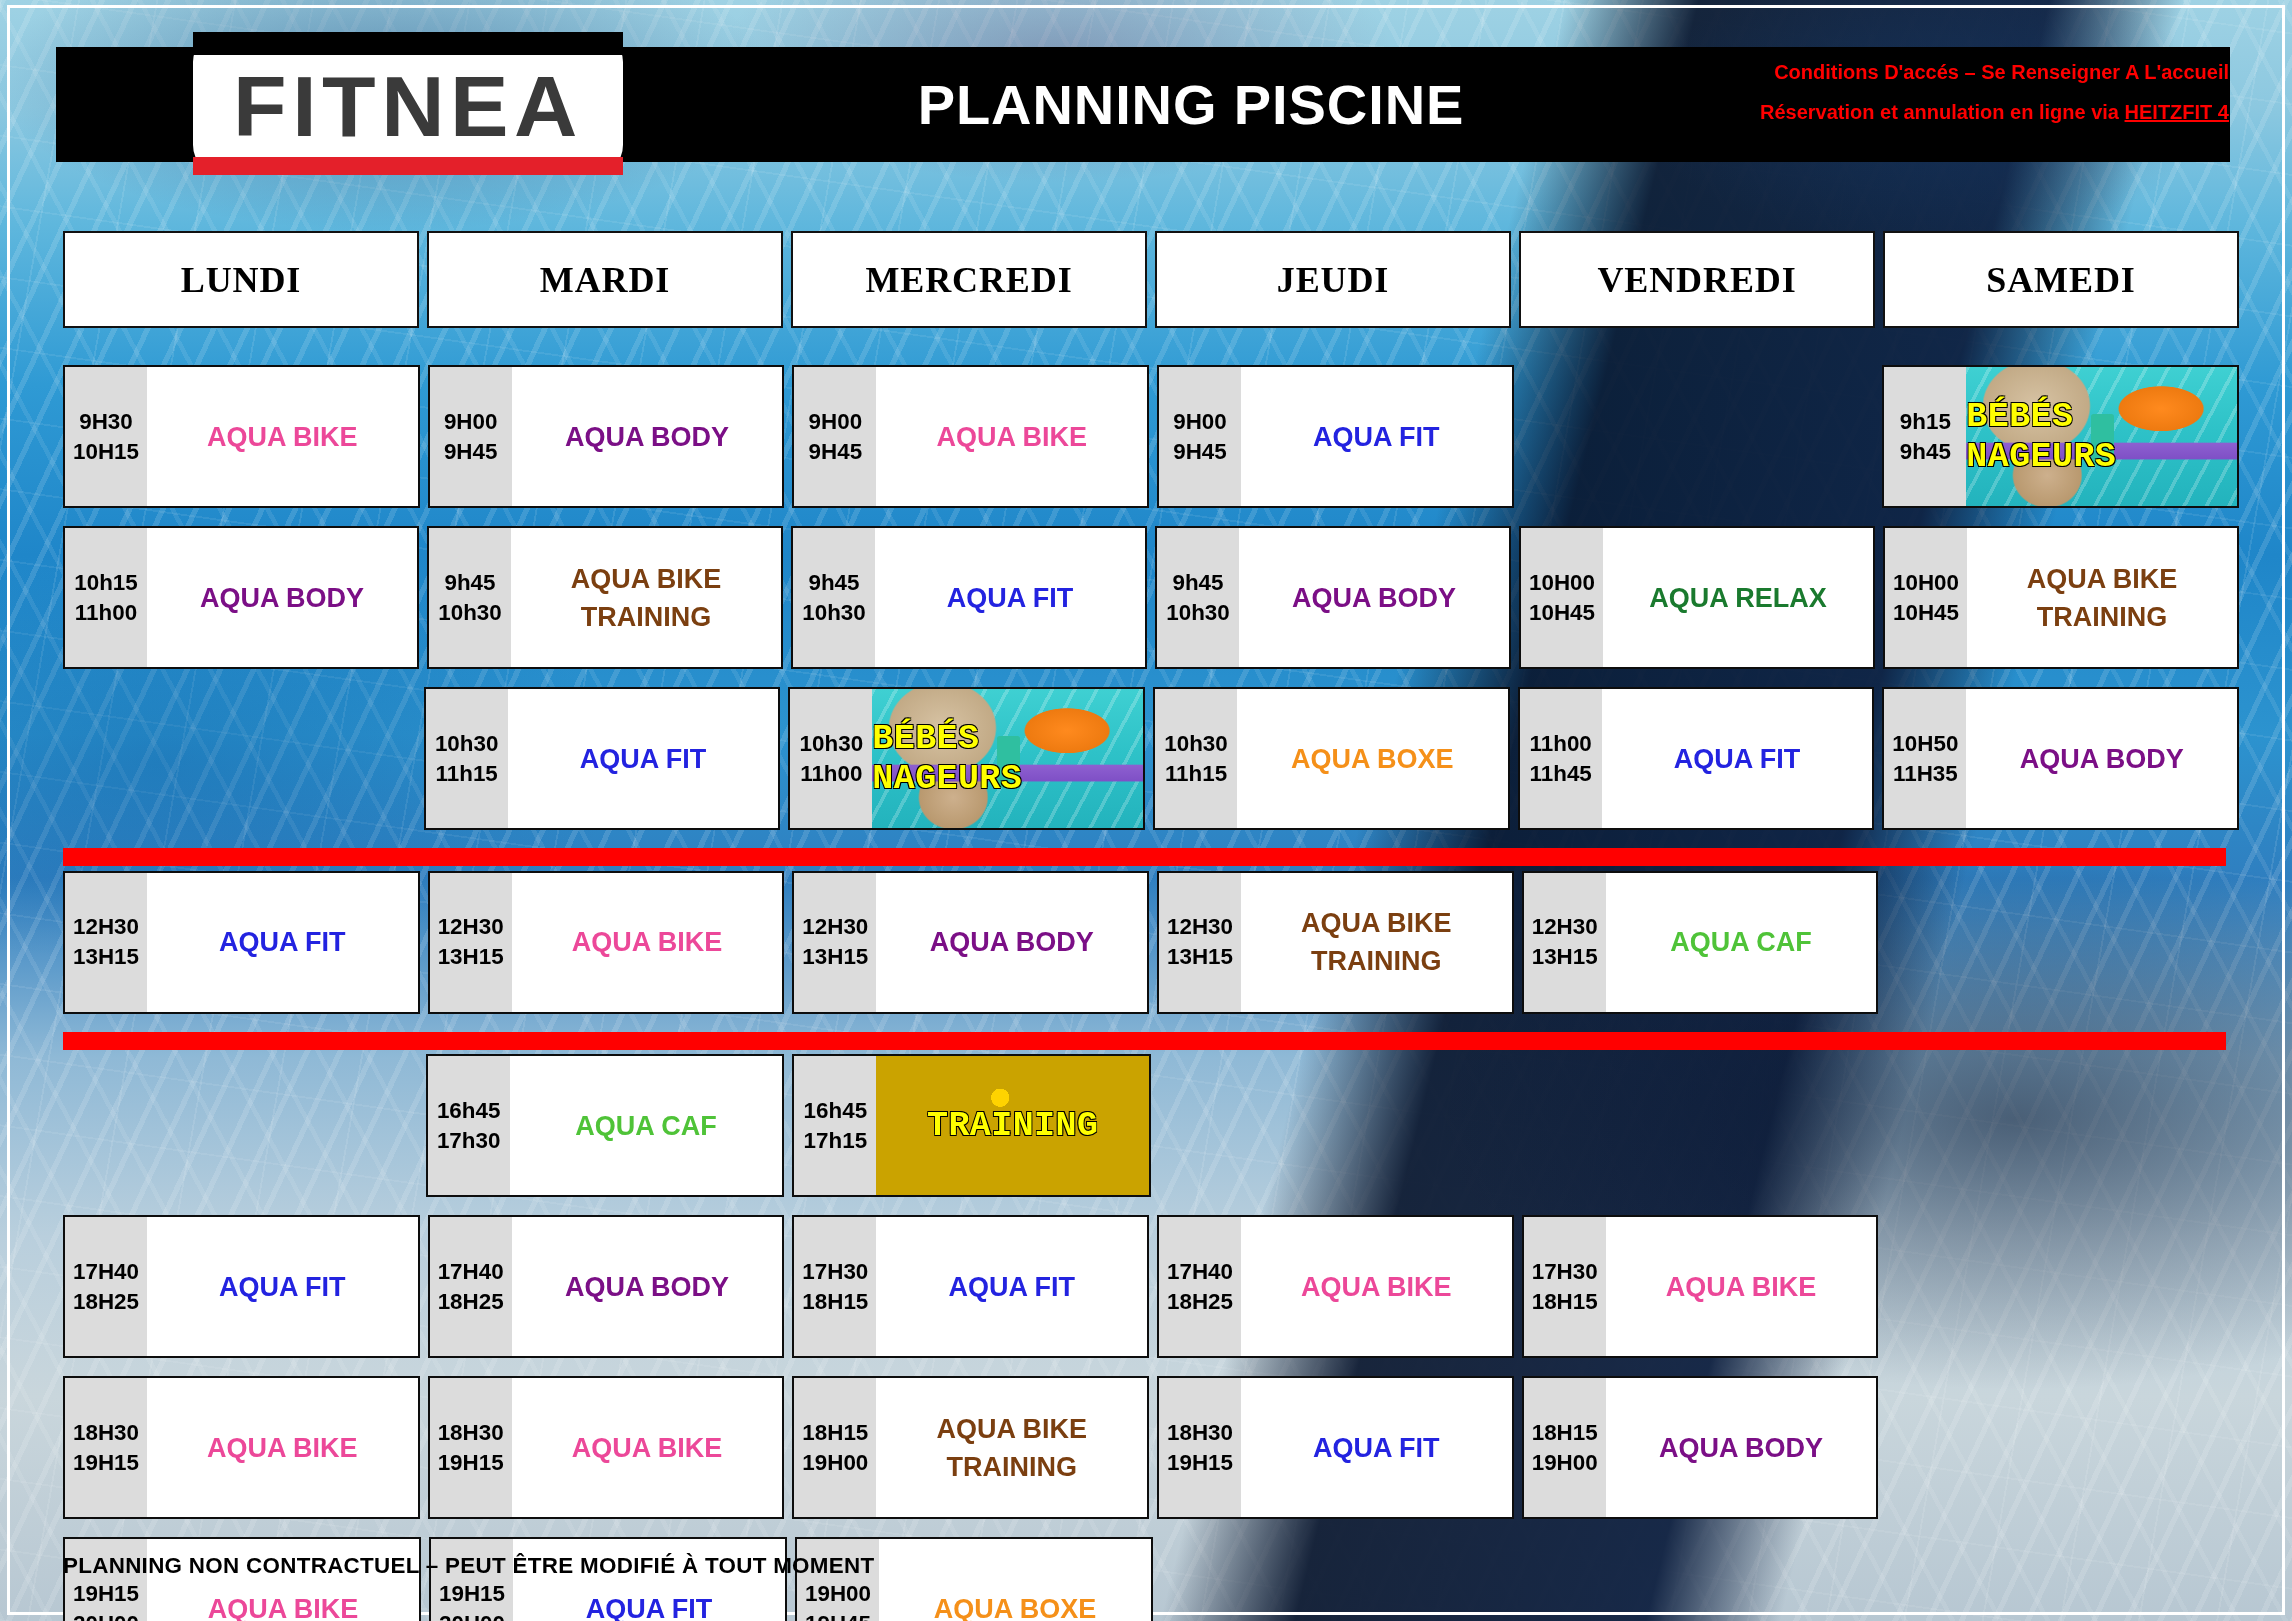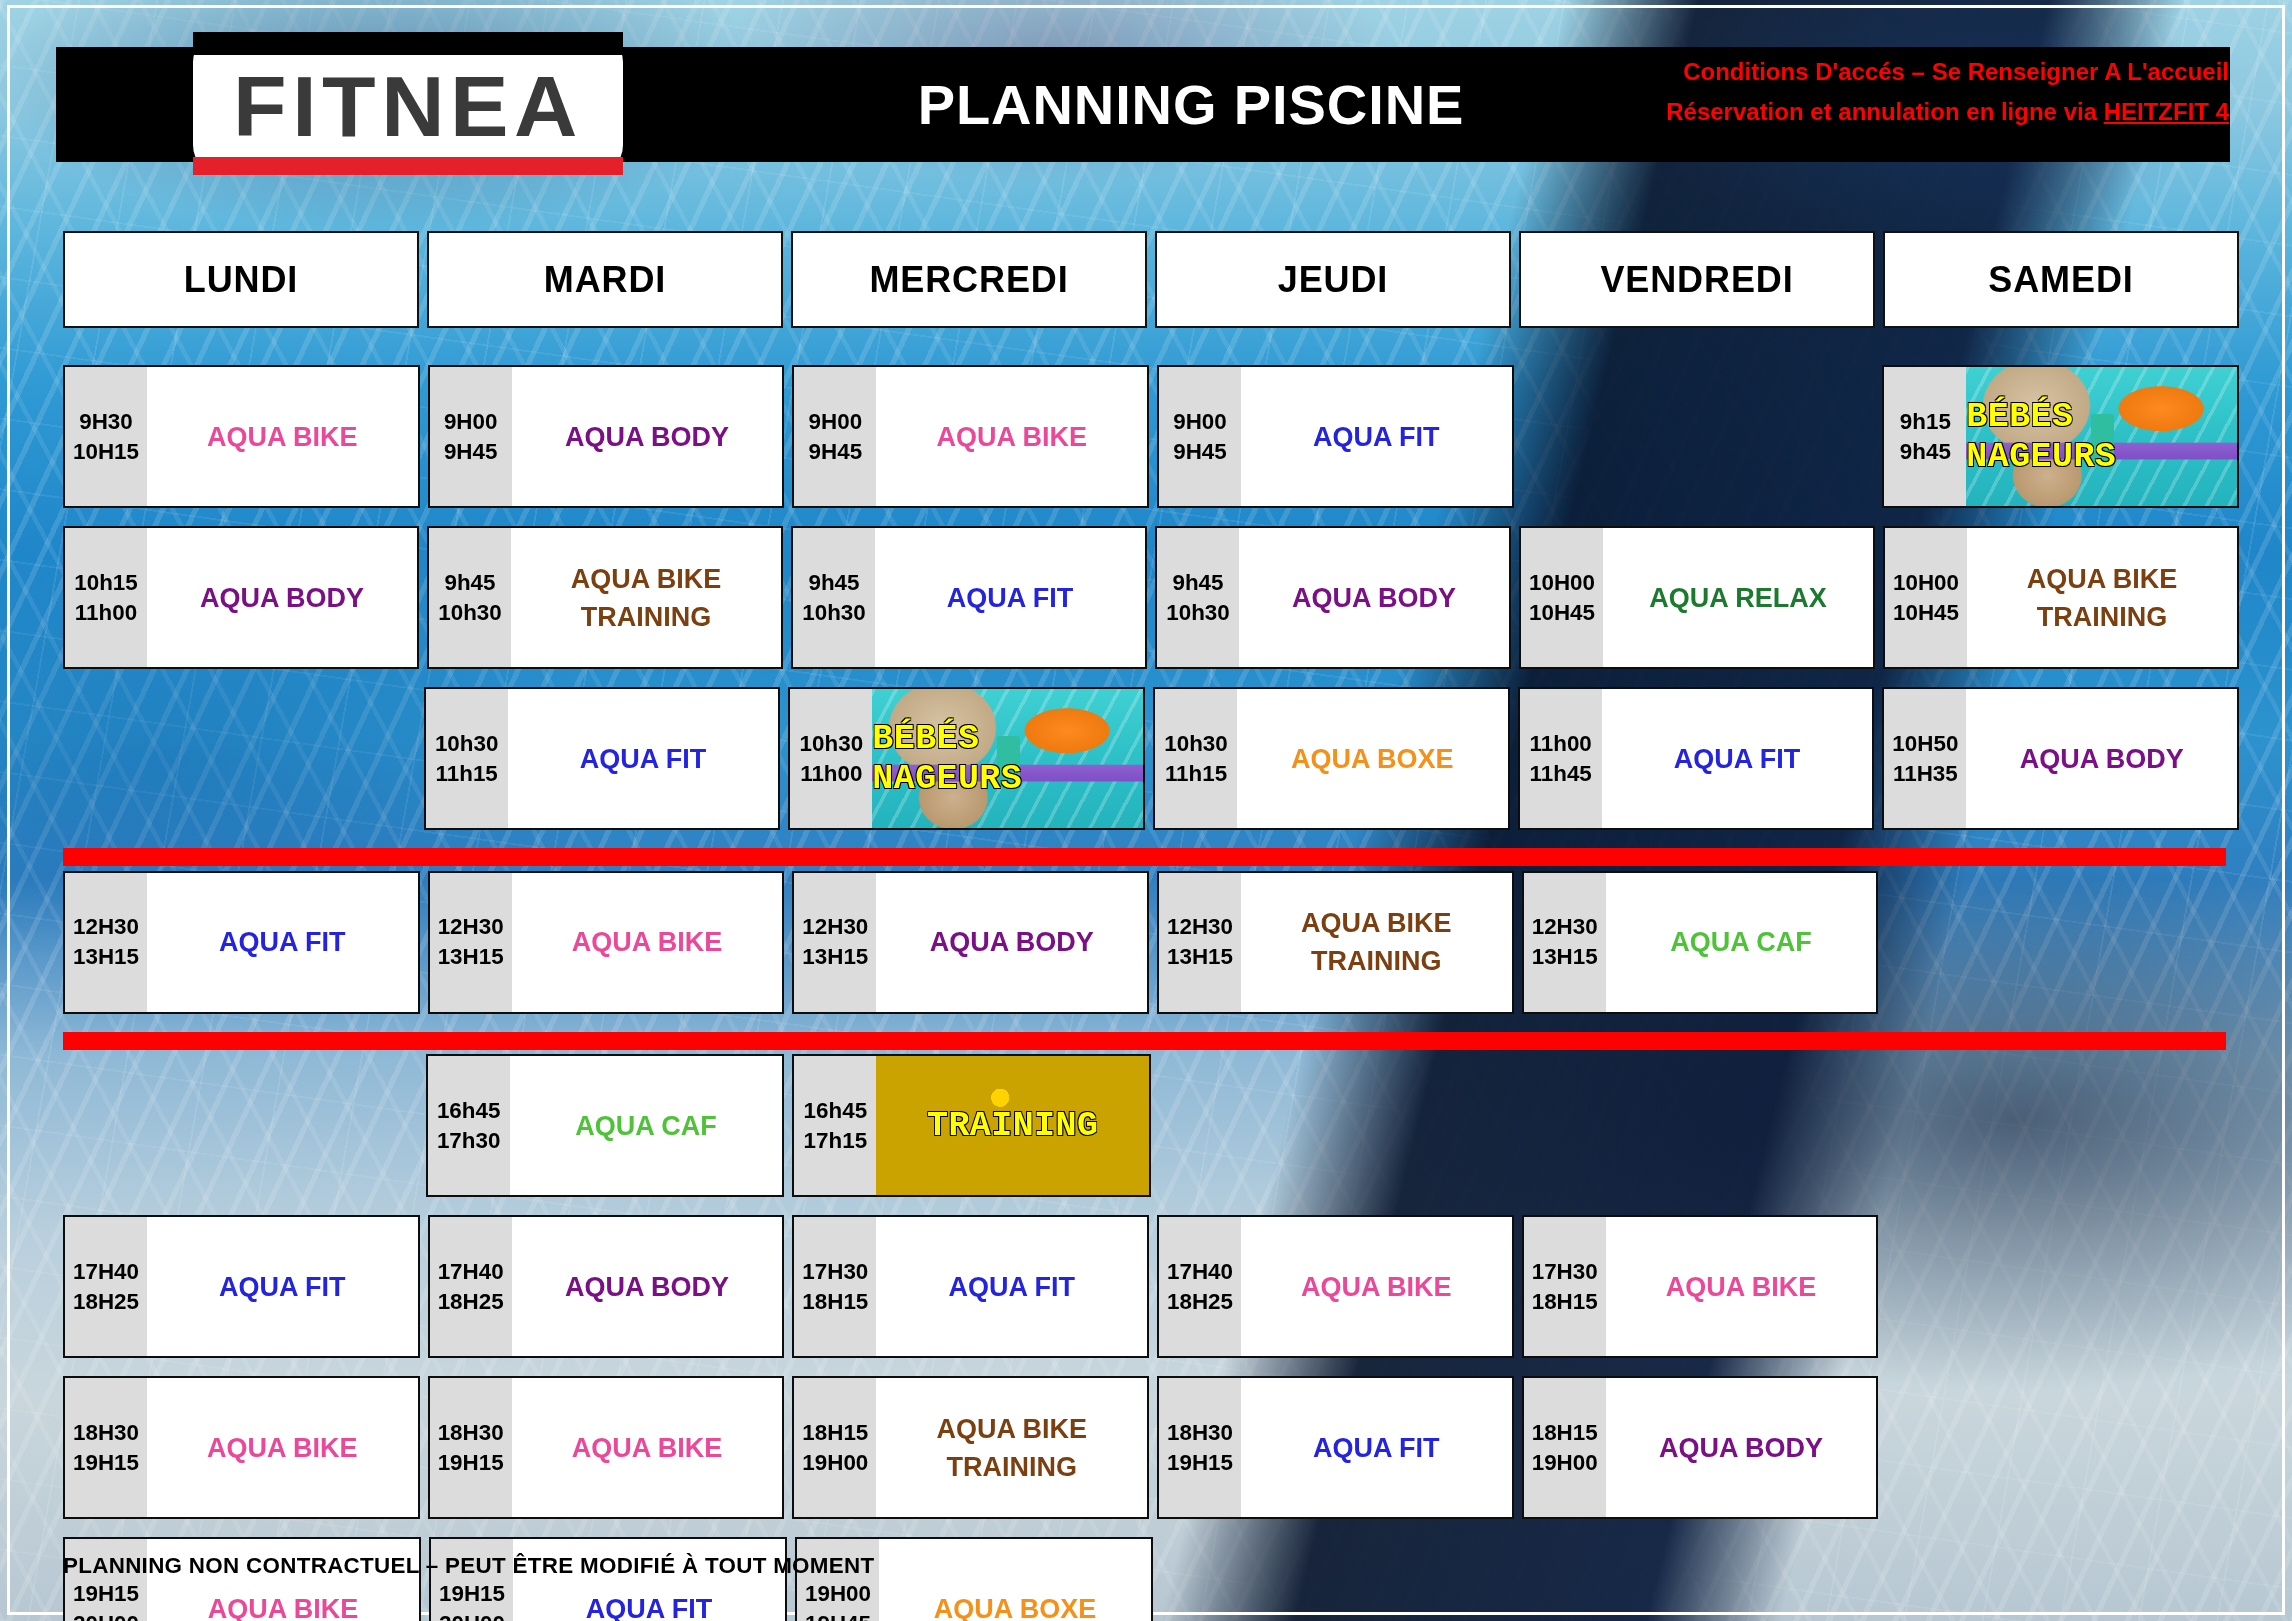--- a/index.html
+++ b/index.html
@@ -115,21 +115,21 @@
     font-weight: bold;
     letter-spacing: 0.9px;
     z-index: 3;
   }
   .header-notes {
     position: absolute;
     right: 64px; top: 52px;
     width: 627px;
     text-align: right;
     color: #ff0000;
-    font-size: 24px;
+    font-size: 20px;
     font-weight: bold;
     line-height: 40px;
     z-index: 3;
   }
   .header-notes u { text-decoration: underline; }
 
   
   .days-row {
     position: absolute;
     left: 63px; top: 231px;
@@ -142,20 +142,21 @@
     background: #ffffff;
     border: 2.7px solid #111111;
     box-sizing: border-box;
     display: flex;
     align-items: center;
     justify-content: center;
     font-size: 36px;
     font-weight: bold;
     color: #000000;
     letter-spacing: 0.9px;
+    font-family: Liberation Serif, serif;
   }
 
   
   .grid {
     position: absolute;
     left: 63px; top: 365px;
     width: 2176px;
   }
   .grid-row {
     display: flex;

